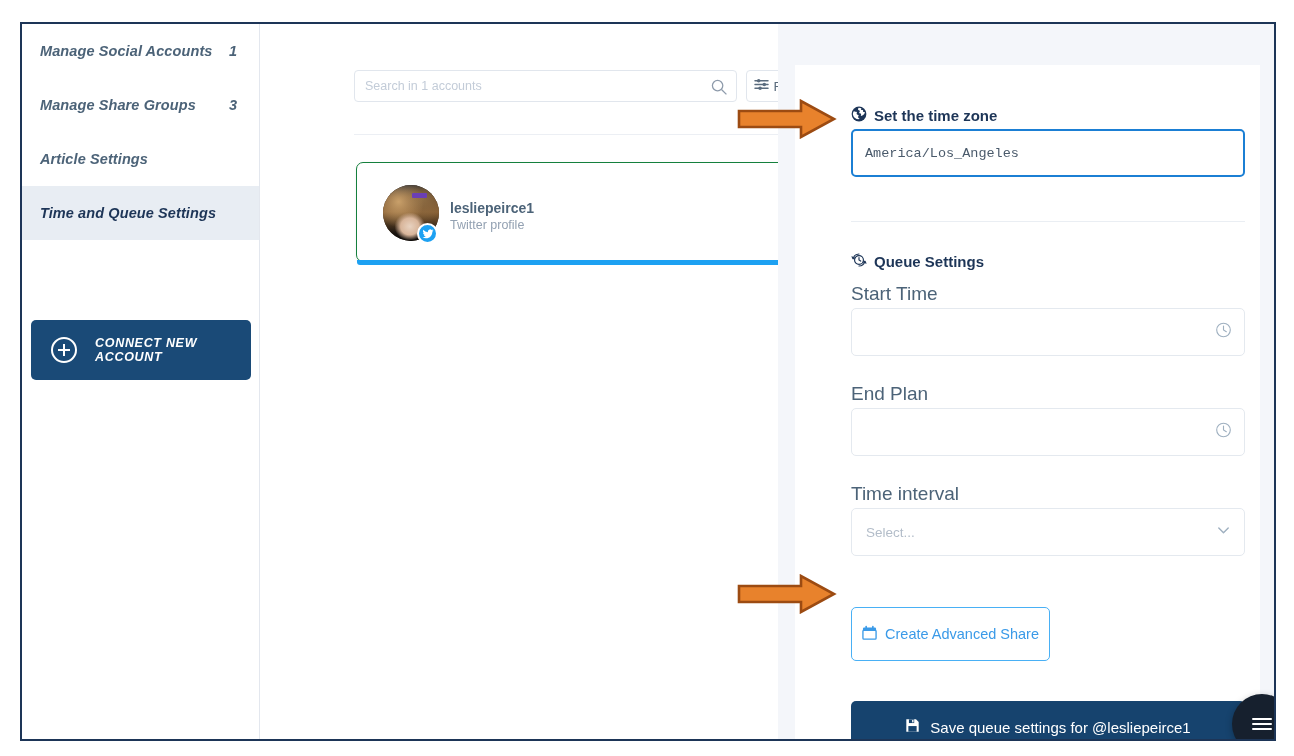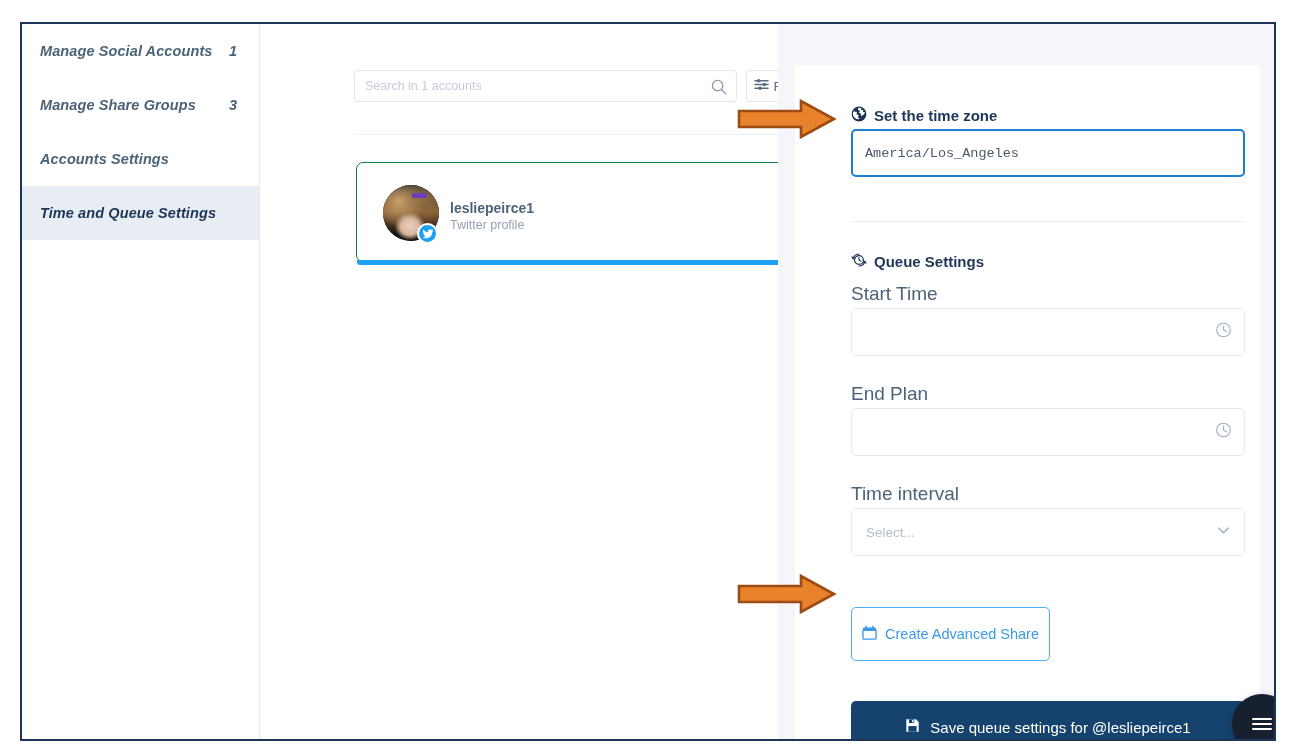--- a/index.html
+++ b/index.html
@@ -384,29 +384,33 @@
       <span class="nav-label">Manage Social Accounts</span>
       <span class="nav-count">1</span>
     </div>
 
     <div class="nav-item">
       <span class="nav-label">Manage Share Groups</span>
       <span class="nav-count">3</span>
     </div>
 
     <div class="nav-item">
-      <span class="nav-label">Accounts Settings</span>
+      <span class="nav-label">Article Settings</span>
       <span class="nav-count"></span>
     </div>
 
     <div class="nav-item active">
       <span class="nav-label">Time and Queue Settings</span>
       <span class="nav-count"></span>
     </div>
 
+    <div id="connect-btn">
+      <span class="plus-icon"></span>
+      <span class="btn-text">CONNECT NEW ACCOUNT</span>
+    </div>
 
   </div>
 
   <div id="middle">
 
     <div id="search-row">
 
       <div id="search-box">
         <input id="search-input" type="text" placeholder="Search in 1 accounts" style="">
         <span class="search-icon-wrap">

